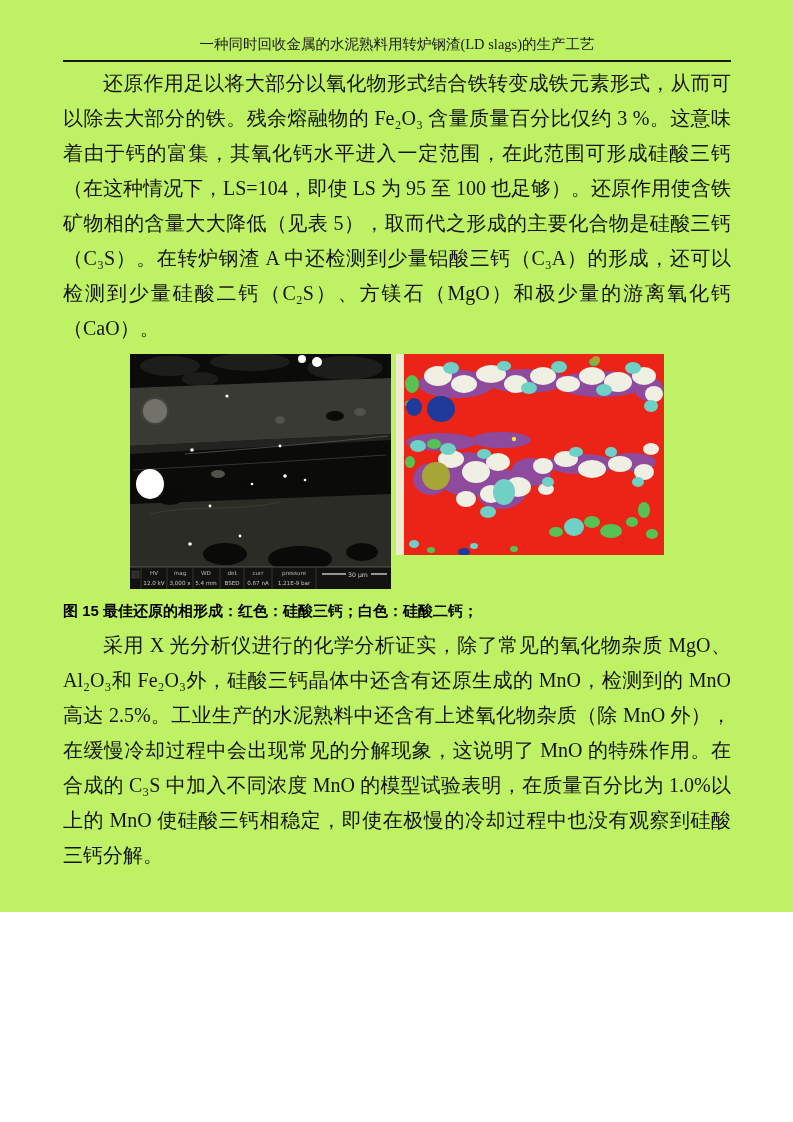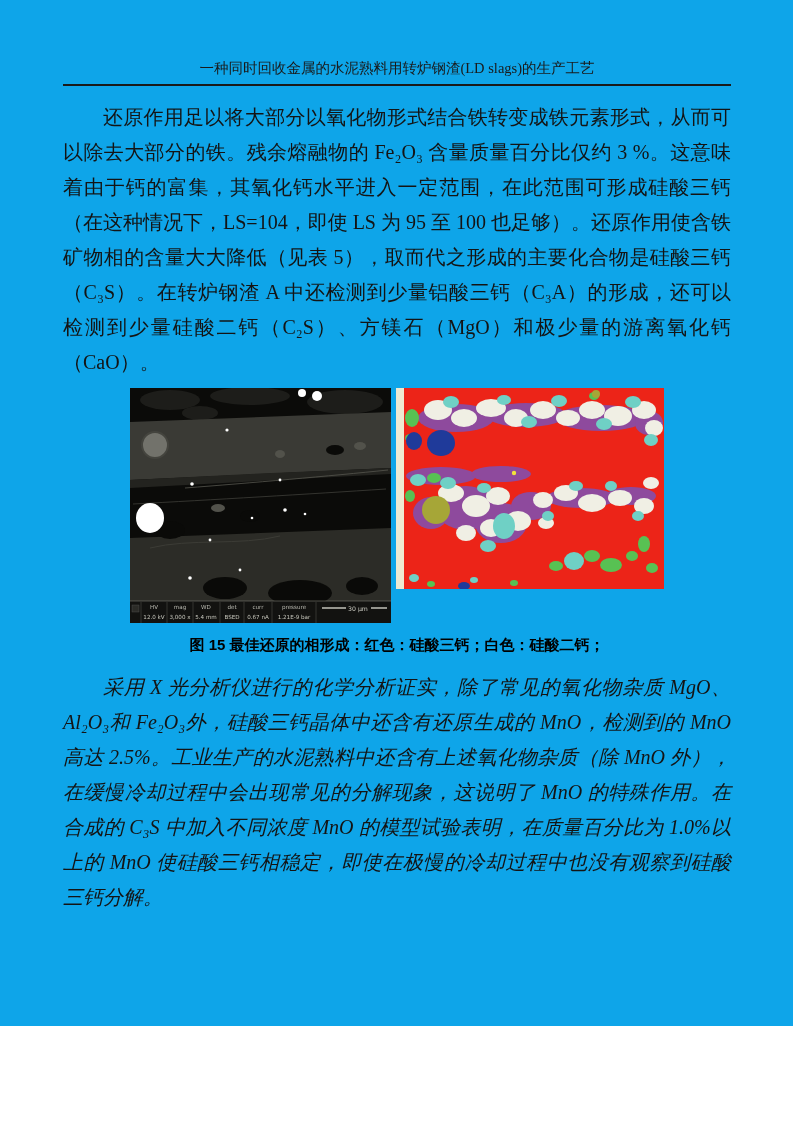--- a/index.html
+++ b/index.html
@@ -1,26 +1,26 @@
 <!DOCTYPE html>
 <html><head>
 <meta charset="utf-8">
 <style>
   * { margin: 0; padding: 0; box-sizing: border-box; }
   html, body { background: #ffffff; }
   .page {
     position: relative;
     width: 793px;
-    height: 1026px;
+    height: 912px;
     margin: 0 auto;
-    background: #0ea5e9;
+    background: #bef264;
     font-family: "Liberation Serif", "DejaVu Serif", serif;
     color: #151515;
     overflow: hidden;
-    padding: 58px 62px 0 63px;
+    padding: 34px 62px 0 63px;
   }
   .header-title {
     text-align: center;
     font-size: 14.5px;
     line-height: 20px;
     color: #1a1a1a;
   }
   .header-rule {
     margin-top: 6px;
     height: 0;
@@ -33,39 +33,39 @@
     font-weight: bold;
     color: #000;
   }
   p.body-para {
     font-size: 20px;
     line-height: 35px;
     text-align: justify;
     text-indent: 2em;
     color: #141414;
   }
-  p.body-para.first { margin-top: 14px; }
+  p.body-para.first { margin-top: 4px; }
   .figure-row {
     margin-top: 8px;
     margin-left: 67px;
     display: flex;
     align-items: flex-start;
     gap: 5px;
   }
   .figure-row svg { display: block; }
   .figure-caption {
     margin-top: 10px;
-    text-align: center;
+    text-align: left;
     font-family: "Liberation Sans", "DejaVu Sans", sans-serif;
     font-weight: bold;
     font-size: 15px;
     line-height: 23px;
     color: #000;
   }
-  p.body-para.last { margin-top: 14px; font-style: italic; }
+  p.body-para.last { margin-top: 6px; }
   .footer {
     position: absolute;
     left: 63px;
     right: 62px;
     top: 1040px;
     text-decoration: underline;
   }
   .footer-rule {
     height: 3px;
     background: #0d0d0d;

